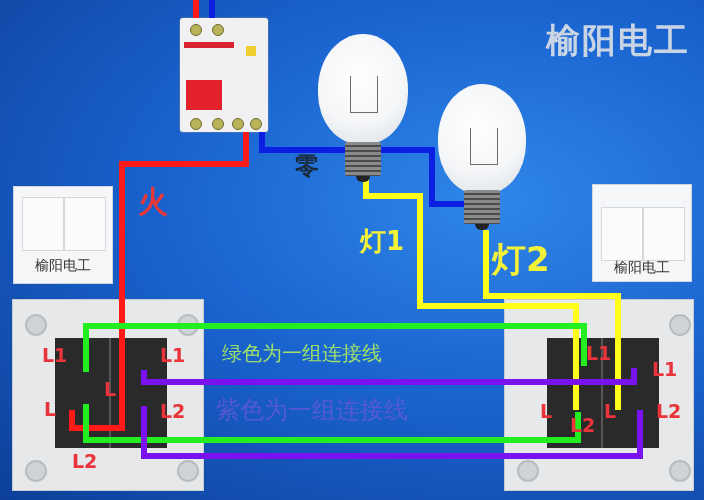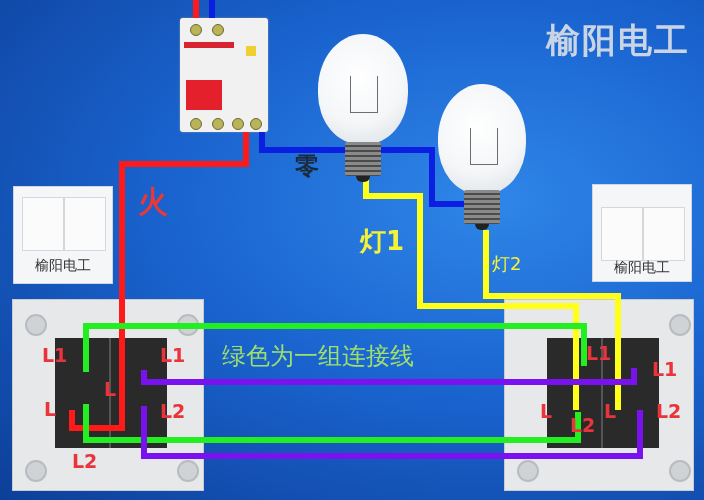--- a/index.html
+++ b/index.html
@@ -7,22 +7,22 @@
     .stage {
       position:relative; width:704px; height:500px; overflow:hidden;
       background: radial-gradient(ellipse at 70% 40%, #2f86e8 0%, #1a64d0 45%, #0d3f98 100%);
     }
     .abs { position:absolute; }
     .brand { right:14px; top:18px; font-size:34px; font-weight:bold; color:#c9d4e4; letter-spacing:2px; }
     .note-red { left:14px; top:58px; font-size:22px; color:#e8584f; letter-spacing:1px; }
     .label-fire { left:138px; top:182px; font-size:30px; color:#e83838; font-weight:bold; }
     .label-zero { left:295px; top:150px; font-size:24px; color:#1b2a3a; font-weight:bold; }
     .label-lamp1 { left:360px; top:224px; font-size:26px; color:#f4f238; font-weight:bold; }
-    .label-lamp2 { left:492px; top:252px; font-size:18px; color:#f4f238; font-weight:normal; }
-    .legend-green { left:222px; top:340px; font-size:24px; color:#9ee06a; }
+    .label-lamp2 { left:492px; top:237px; font-size:34px; color:#f4f238; font-weight:bold; }
+    .legend-green { left:222px; top:340px; font-size:20px; color:#9ee06a; }
     .legend-purple { left:216px; top:394px; font-size:24px; color:#6a58d8; opacity:0.75; }
 
     
     .breaker { left:180px; top:18px; width:88px; height:114px; background:#f1f1f1; border-radius:3px; box-shadow:0 0 2px #999; }
     .breaker .redpanel { position:absolute; left:6px; top:62px; width:36px; height:30px; background:#e4202c; }
     .breaker .brandbar { position:absolute; left:4px; top:24px; width:50px; height:6px; background:#d82430; }
     .breaker .screw { position:absolute; width:10px; height:10px; border-radius:50%; background:#b9b35a; border:1px solid #6d6a2c; }
     .breaker .yellow { position:absolute; left:66px; top:28px; width:10px; height:10px; background:#f0d030; }
 
     
@@ -121,20 +121,21 @@
     <div class="base" style="left:26px;top:106px;width:36px;height:34px"></div>
     <div class="tip" style="left:37px;top:140px;width:14px;height:6px"></div>
   </div>
 
   <div class="abs brand">榆阳电工</div>
   <div class="abs label-fire">火</div>
   <div class="abs label-zero">零</div>
   <div class="abs label-lamp1">灯1</div>
   <div class="abs label-lamp2">灯2</div>
   <div class="abs legend-green">绿色为一组连接线</div>
+  <div class="abs legend-purple">紫色为一组连接线</div>
 
   <div class="term" style="left:42px;top:344px">L1</div>
   <div class="term" style="left:44px;top:398px">L</div>
   <div class="term" style="left:104px;top:378px">L</div>
   <div class="term" style="left:160px;top:344px">L1</div>
   <div class="term" style="left:160px;top:400px">L2</div>
   <div class="term" style="left:72px;top:450px">L2</div>
 
   <div class="term" style="left:586px;top:342px">L1</div>
   <div class="term" style="left:652px;top:358px">L1</div>

